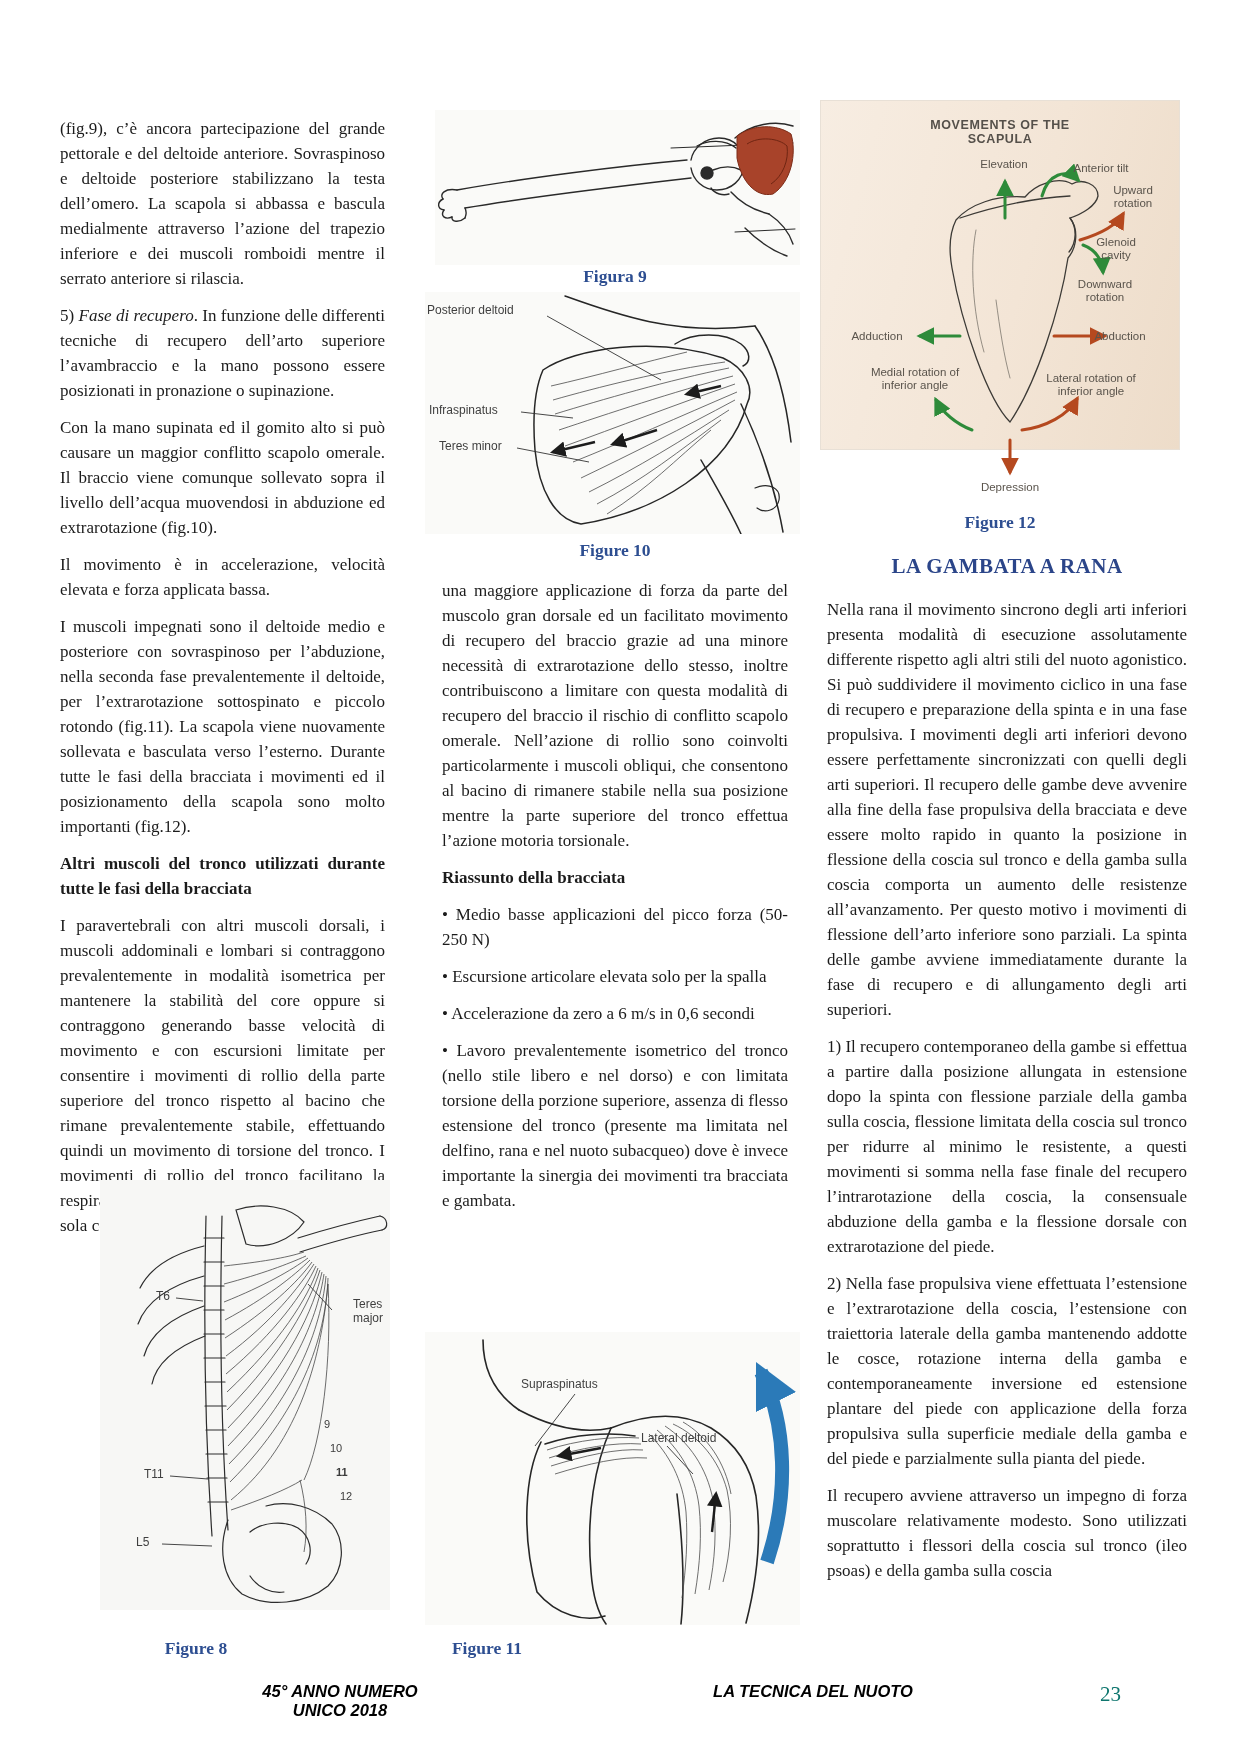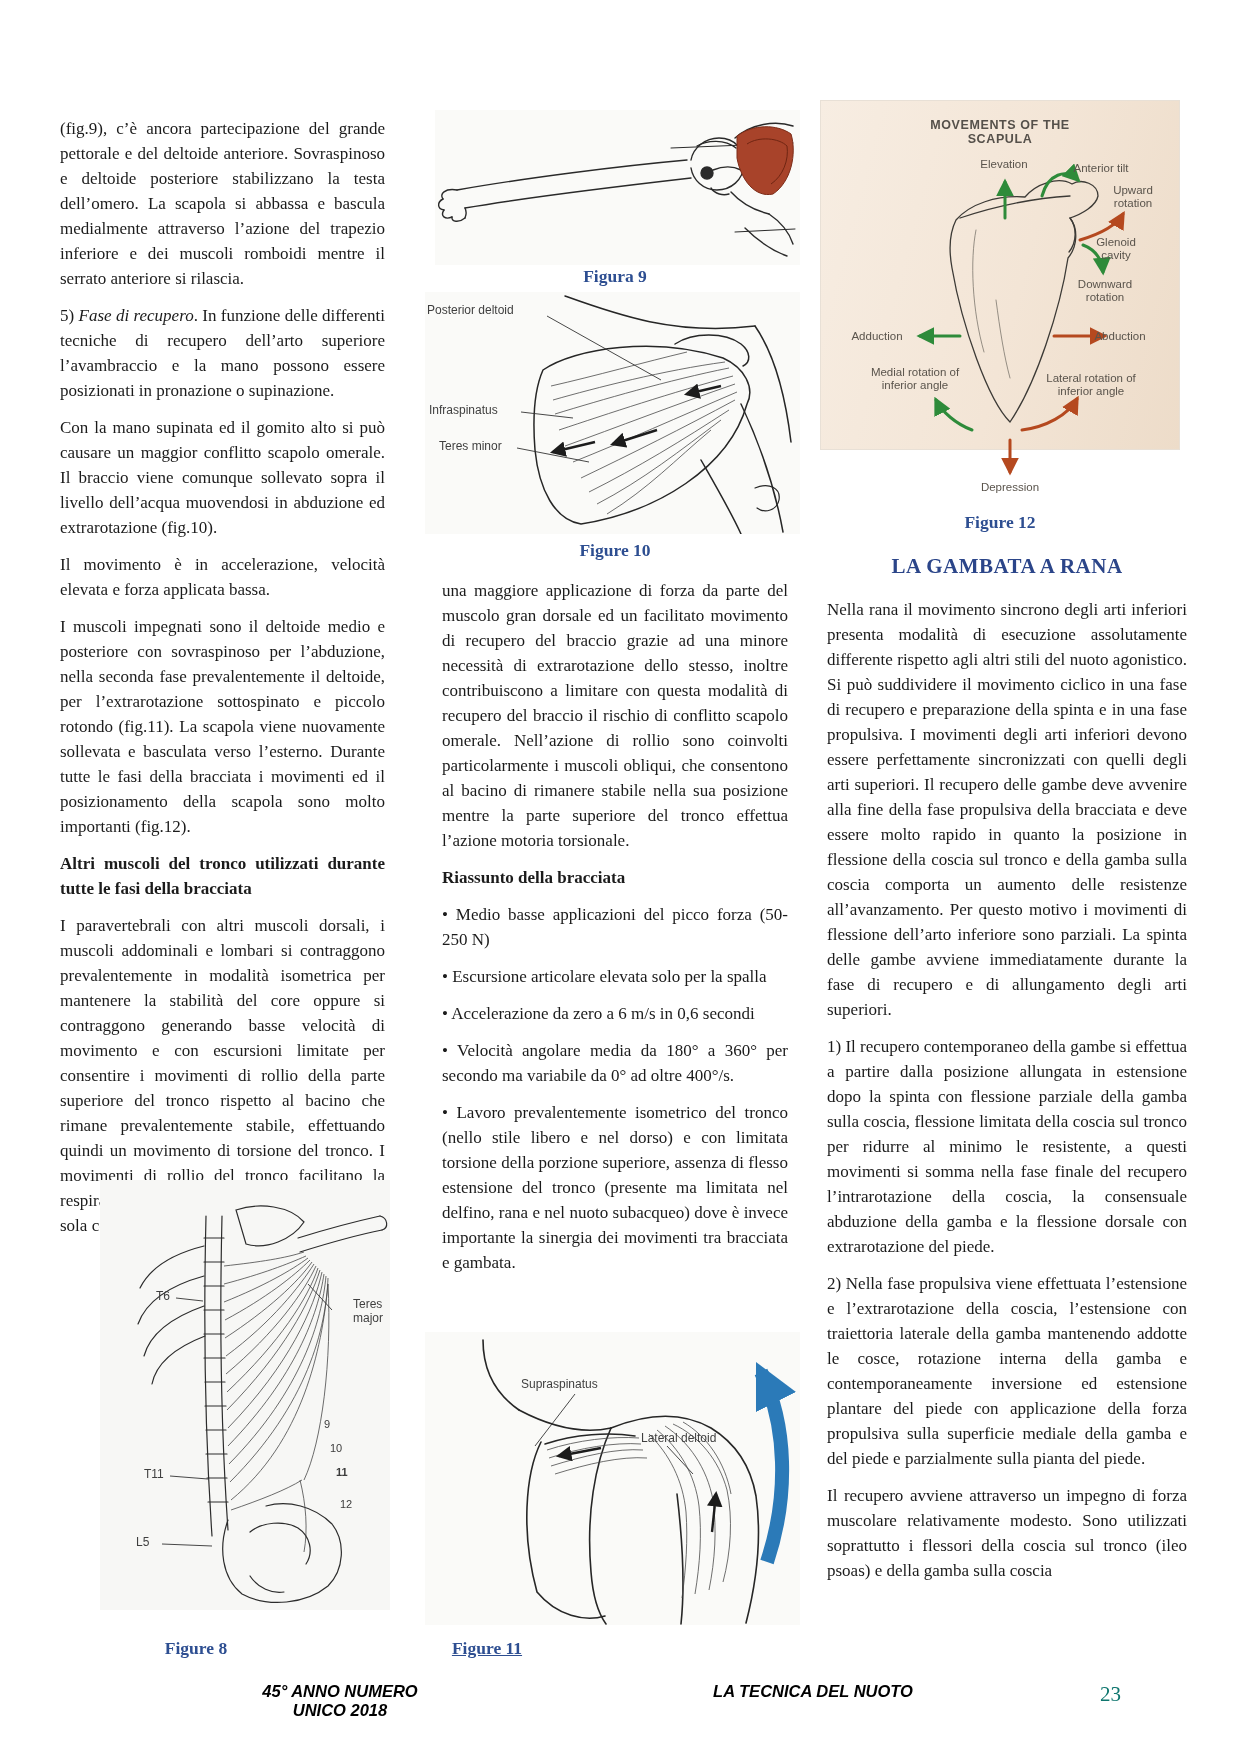--- a/index.html
+++ b/index.html
@@ -148,21 +148,20 @@
   <div class="figlabel" style="left:14px;top:148px;width:80px;text-align:left;">Teres minor</div>
 </div>
 <div class="caption" style="left:430px;top:540px;width:370px;">Figure 10</div>
 
 <div class="col" style="left:430px;top:566px;width:370px;">
   <p><span>una maggiore applicazione di forza da parte del muscolo gran dorsale ed un facilitato movimento di recupero del braccio grazie ad una minore necessità di extrarotazione dello stesso, inoltre contribuiscono a limitare con questa modalità di recupero del braccio il rischio di conflitto scapolo omerale. Nell’azione di rollio sono coinvolti particolarmente i muscoli obliqui, che consentono al bacino di rimanere stabile nella sua posizione mentre la parte superiore del tronco effettua l’azione motoria torsionale.</span></p>
   <p class="bold">Riassunto della bracciata</p>
   <p><span>•</span> <span>Medio basse applicazioni del picco forza (50-250 N)</span></p>
   <p><span>•</span> <span>Escursione articolare elevata solo per la spalla</span></p>
   <p><span>•</span> <span>Accelerazione da zero a 6 m/s in 0,6 secondi</span></p>
-  <p><span>•</span> <span>Velocità angolare media da 180° a 360° per secondo ma variabile da 0° ad oltre 400°/s.</span></p>
   <p><span>•</span> <span>Lavoro prevalentemente isometrico del tronco (nello stile libero e nel dorso) e con limitata torsione della porzione superiore, assenza di flesso estensione del tronco (presente ma limitata nel delfino, rana e nel nuoto subacqueo) dove è invece importante la sinergia dei movimenti tra bracciata e gambata.</span></p>
 </div>
 
 <div class="figbox" style="left:100px;top:1180px;width:290px;height:430px;background:#f7f7f5;">
   <svg width="290" height="430" viewBox="0 0 290 430">
     <g stroke="#2c2c2c" stroke-width="1.2" fill="none" stroke-linecap="round">
 
       <path d="M106,36 C104,120 104,240 112,356"></path>
       <path d="M122,36 C120,120 120,236 128,350"></path>
 
@@ -223,21 +222,21 @@
       <path d="M232,130 L208,104"></path>
     </g>
   </svg>
   <div class="figlabel" style="left:56px;top:110px;width:22px;">T6</div>
   <div class="figlabel" style="left:44px;top:288px;width:28px;">T11</div>
   <div class="figlabel" style="left:36px;top:356px;width:24px;">L5</div>
   <div class="figlabel" style="left:234px;top:118px;width:52px;margin-left:19px;">Teres major</div>
   <div class="ribnum" style="left:224px;top:238px;">9</div>
   <div class="ribnum" style="left:230px;top:262px;">10</div>
   <div class="ribnum" style="left:236px;top:286px;font-weight:bold;">11</div>
-  <div class="ribnum" style="left:240px;top:310px;margin-top:8px;">12</div>
+  <div class="ribnum" style="left:240px;top:310px;">12</div>
 </div>
 <div class="caption" style="left:96px;top:1638px;width:200px;">Figure 8</div>
 
 <div class="figbox" style="left:425px;top:1332px;width:375px;height:293px;background:#fafaf8;">
   <svg width="375" height="293" viewBox="0 0 375 293">
     <defs>
       <marker id="ah-k11" viewBox="0 0 10 10" refX="8" refY="5" markerWidth="6.5" markerHeight="6.5" orient="auto">
           <path d="M0,0 L10,5 L0,10 z" fill="#1c1c1c"></path>
         </marker>
       <marker id="ah-blue" viewBox="0 0 12 12" refX="9" refY="6" markerWidth="3.2" markerHeight="3.2" orient="auto">
@@ -281,21 +280,21 @@
     <path d="M342,230 C364,164 362,92 336,40" stroke="#2b7ab8" stroke-width="14" fill="none" marker-end="url(#ah-blue)"></path>
 
     <g stroke="#333" stroke-width="0.9" fill="none">
       <path d="M150,62 L110,114"></path>
       <path d="M242,114 L268,142"></path>
     </g>
   </svg>
   <div class="figlabel" style="left:96px;top:46px;width:100px;">Supraspinatus</div>
   <div class="figlabel" style="left:216px;top:100px;width:100px;">Lateral deltoid</div>
 </div>
-<div class="caption" style="left:417px;top:1638px;width:140px;text-decoration:underline;">Figure 11</div>
+<div class="caption" style="left:417px;top:1638px;width:140px;">Figure 11</div>
 
 <div class="photo12">
   <svg width="360" height="406" viewBox="0 0 360 406" style="position:absolute;left:0;top:0;">
     <defs>
       <marker id="ah-g" viewBox="0 0 10 10" refX="8" refY="5" markerWidth="6" markerHeight="6" orient="auto">
           <path d="M0,0 L10,5 L0,10 z" fill="#2e8b3a"></path>
         </marker>
       <marker id="ah-o" viewBox="0 0 10 10" refX="8" refY="5" markerWidth="6" markerHeight="6" orient="auto">
           <path d="M0,0 L10,5 L0,10 z" fill="#b5491f"></path>
         </marker>

